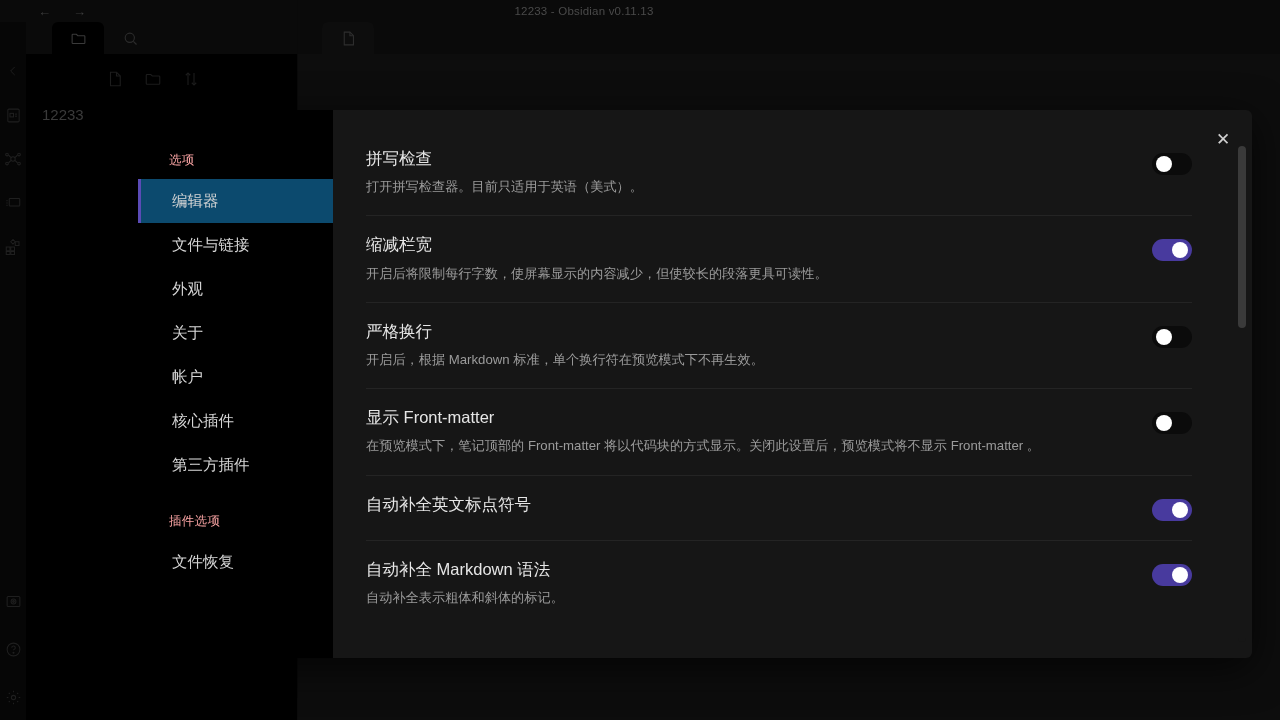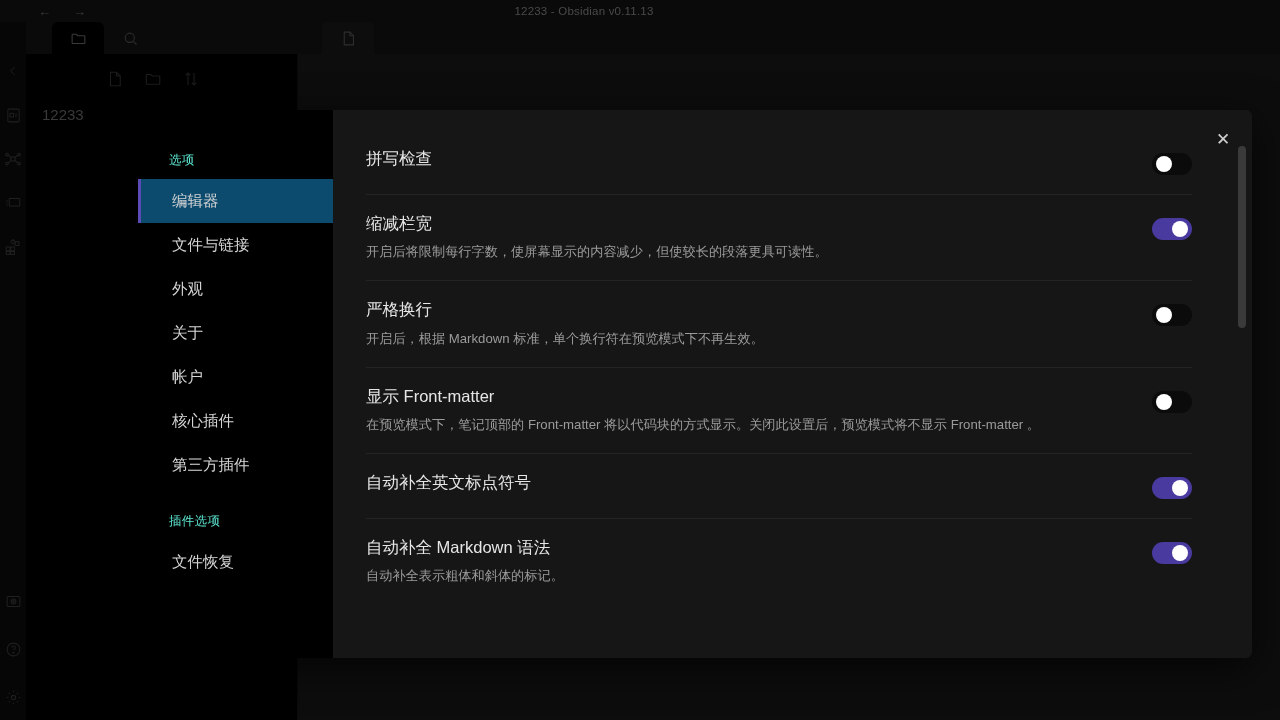--- a/index.html
+++ b/index.html
@@ -70,21 +70,21 @@
   
   .modal {
     position: absolute; left: 138px; top: 110px; width: 1114px; height: 548px;
     display: flex; border-radius: 6px; overflow: hidden;
     box-shadow: 0 10px 40px rgba(0,0,0,.7);
   }
   .modal-sidebar {
     width: 195px; height: 548px; background: #000000; padding-top: 42px; flex: 0 0 195px;
   }
   .nav-heading {
-    color: #5eead4; font-size: 12.5px; padding: 0 0 10px 31px; letter-spacing: .3px;
+    color: #fca5a5; font-size: 12.5px; padding: 0 0 10px 31px; letter-spacing: .3px;
   }
   .nav-item {
     height: 44px; display: flex; align-items: center; padding-left: 31px;
     color: #d6d6d6; font-size: 15.5px; border-left: 3px solid transparent;
   }
   .nav-item.active { background: #0c4a6e; border-left-color: #5b4bb7; }
   .nav-gap { height: 26px; }
 
   .modal-main {
     flex: 1; background: #161616; position: relative; height: 548px; overflow: hidden;
@@ -305,20 +305,21 @@
     </div>
 
     <div class="modal-main">
       <div class="modal-close">✕</div>
 
       <div class="settings-scroll">
 
         <div class="setting-row">
           <div class="setting-text">
             <div class="setting-name">拼写检查</div>
+            <div class="setting-desc">打开拼写检查器。目前只适用于英语（美式）。</div>
           </div>
           <div class="toggle">
               <span class="knob"></span>
             </div>
         </div>
 
         <div class="setting-row">
           <div class="setting-text">
             <div class="setting-name">缩减栏宽</div>
             <div class="setting-desc">开启后将限制每行字数，使屏幕显示的内容减少，但使较长的段落更具可读性。</div>

